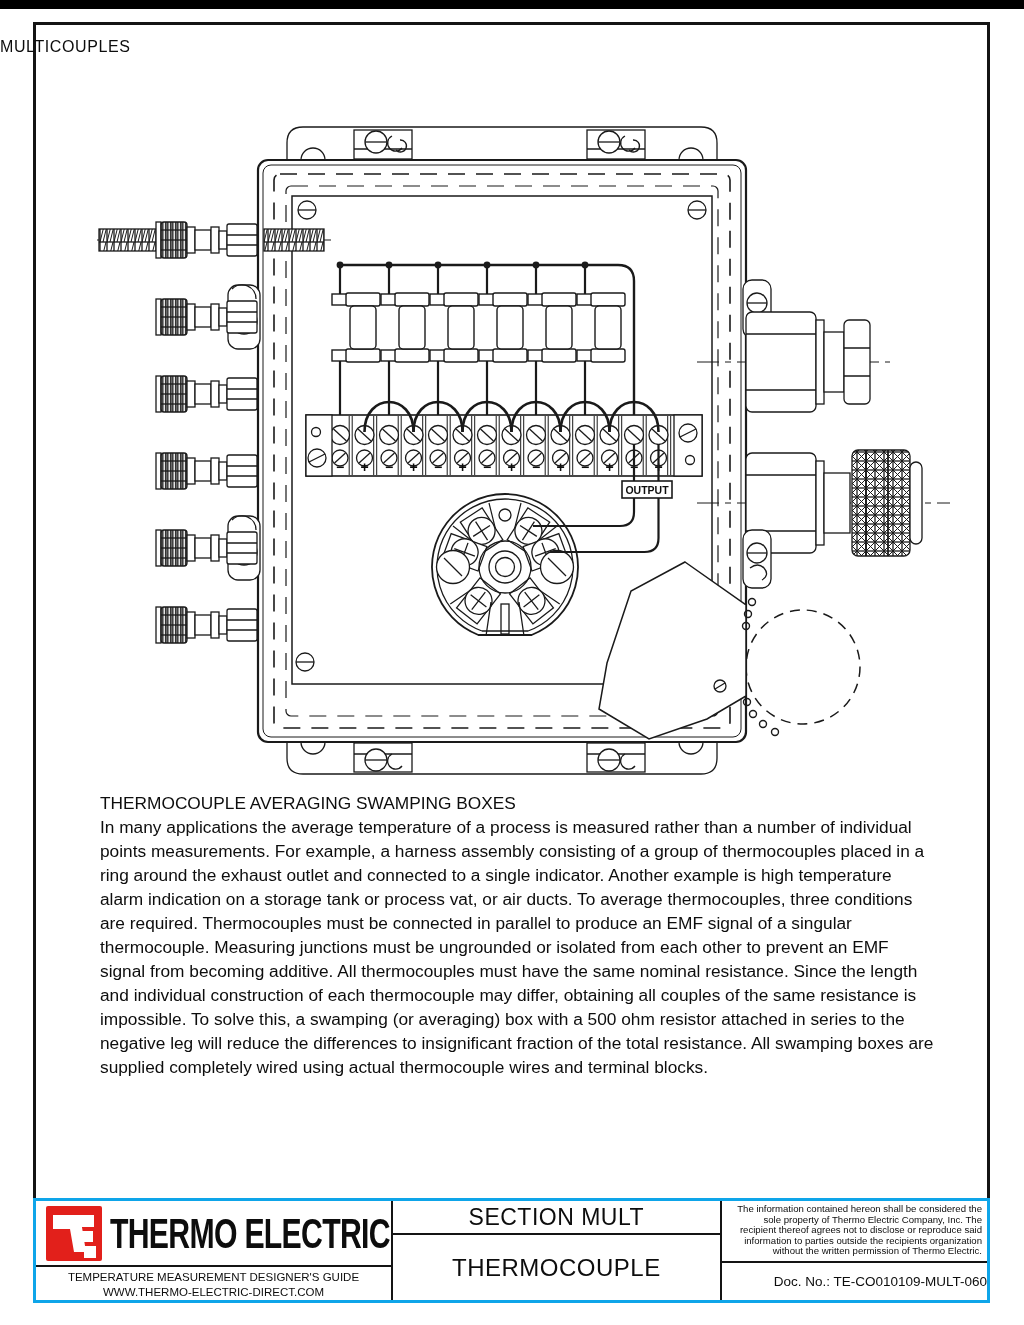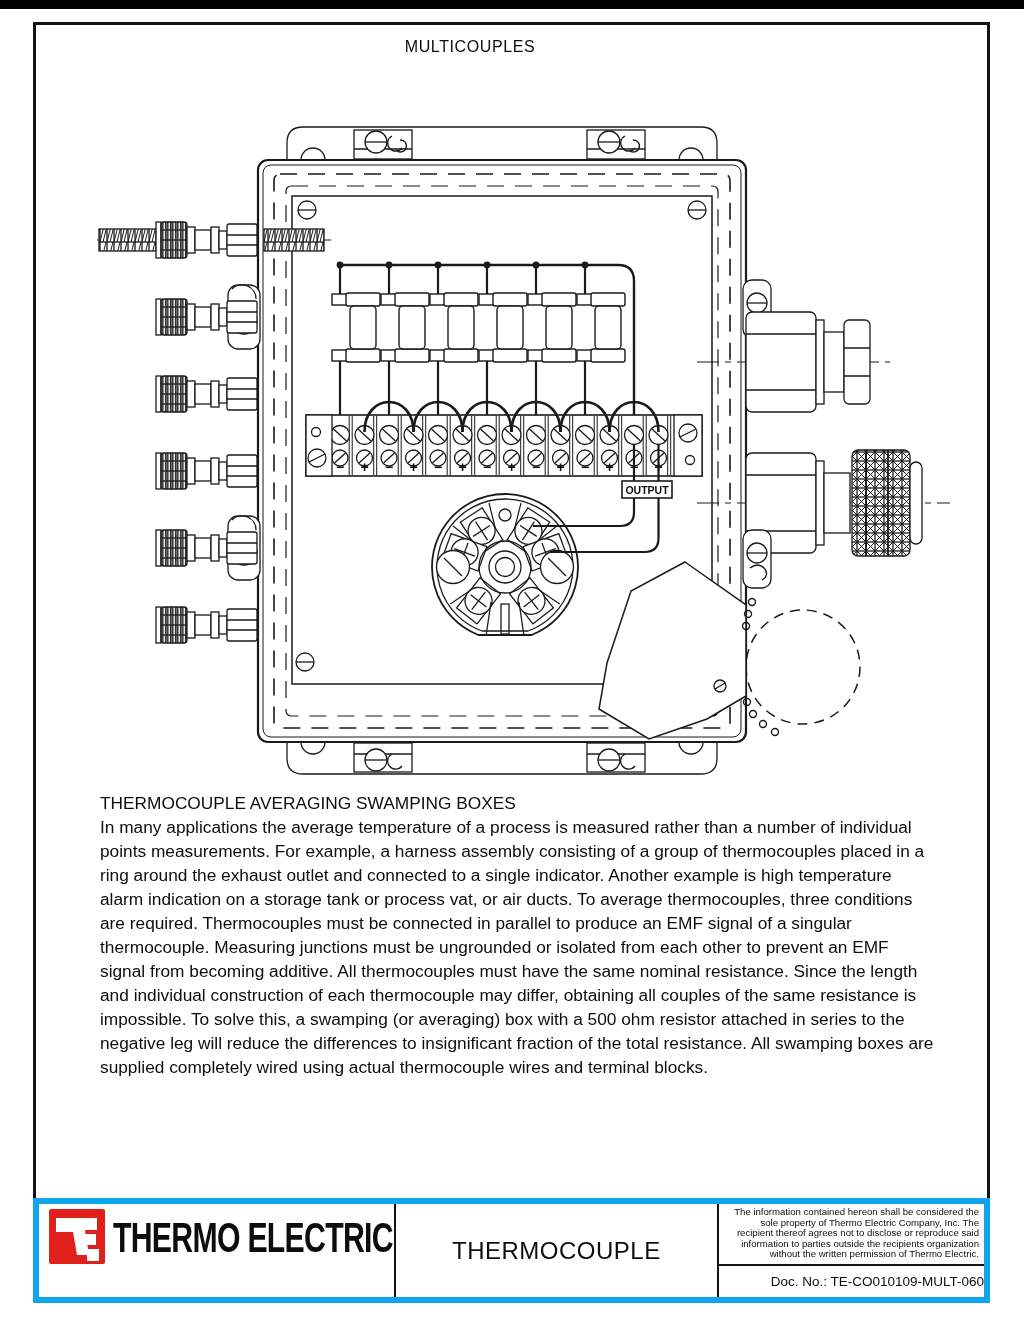--- a/index.html
+++ b/index.html
@@ -1,31 +1,31 @@
 <!DOCTYPE html>
 <html><head>
 <meta charset="utf-8">
 <style>
   * { margin:0; padding:0; box-sizing:border-box; }
   html,body { width:1024px; height:1325px; background:#ffffff; overflow:hidden;
               font-family:"Liberation Sans","DejaVu Sans",sans-serif; color:#0d0d0d; }
   .scan-bar { position:absolute; left:0; top:0; width:1024px; height:9px; background:#000; }
   .page-border { position:absolute; left:33px; top:22px; width:957px; height:1281px;
                  border:3px solid #141414; background:#fff; }
-  .doc-title { position:absolute; left:0; top:38px; width:940px; text-align:center;
+  .doc-title { position:absolute; left:0; top:38px; width:940px; 
                font-size:16px; letter-spacing:0.6px; }
   .drawing { position:absolute; left:60px; top:95px; }
   .drawing svg { display:block; }
   .article { position:absolute; left:100px; top:791px; width:834px;
              font-size:17.3px; line-height:24px; }
   .article .heading { white-space:nowrap; }
 
   
   .footer { position:absolute; left:33px; top:1198px; width:957px; height:105px;
-            border:6px solid #0ea5e9; display:flex; background:#fff; }
+            border:3px solid #0ea5e9; display:flex; background:#fff; }
   .f-left  { width:357px; border-right:2px solid #141414; display:flex; flex-direction:column; }
   .f-mid   { width:400px; border-right:2px solid #141414; display:flex; flex-direction:column; }
   .f-right { flex:1; display:flex; flex-direction:column; }
   .brand-row { height:65px; display:flex; align-items:center; padding-left:10px; }
   .brand-logo { width:56px; height:55px; flex:0 0 auto; }
   .brand-name { font-size:42px; font-weight:700; letter-spacing:-1px;
                 transform:scaleX(0.72); transform-origin:0 50%; white-space:nowrap;
                 margin-left:8px; padding-top:2px; }
   .tagline-row { flex:1; border-top:2px solid #141414; text-align:center;
                  font-size:11.5px; line-height:15px; padding-top:3px; }
@@ -354,23 +354,28 @@
     <div class="brand-row">
       <svg class="brand-logo" viewBox="0 0 56 55">
         <rect x="0" y="0" width="56" height="55" rx="2" fill="#e2201b"></rect>
         <path d="M7,9 H34 L40,46 H28 L24,23 H7 Z" fill="#ffffff"></path>
         <rect x="33" y="9" width="15" height="12" fill="#ffffff"></rect>
         <rect x="36" y="25" width="11" height="11" fill="#ffffff"></rect>
         <rect x="38" y="40" width="12" height="12" fill="#ffffff"></rect>
       </svg>
       <div class="brand-name">THERMO ELECTRIC</div>
     </div>
+    <div class="tagline-row">
+      <div>TEMPERATURE MEASUREMENT DESIGNER'S GUIDE</div>
+      <div>WWW.THERMO-ELECTRIC-DIRECT.COM</div>
+    </div>
   </div>
 
   <div class="f-mid">
+    <div class="section-row">SECTION MULT</div>
     <div class="midtitle-row">
       <div>THERMOCOUPLE</div>
     </div>
   </div>
 
   <div class="f-right">
     <div class="legal-row">The information contained hereon shall be considered the sole property of Thermo Electric Company, Inc. The recipient thereof agrees not to disclose or reproduce said information to parties outside the recipients organization without the written permission of Thermo Electric.</div>
     <div class="docno-row">Doc. No.: TE-CO010109-MULT-060</div>
   </div>
 </div>

